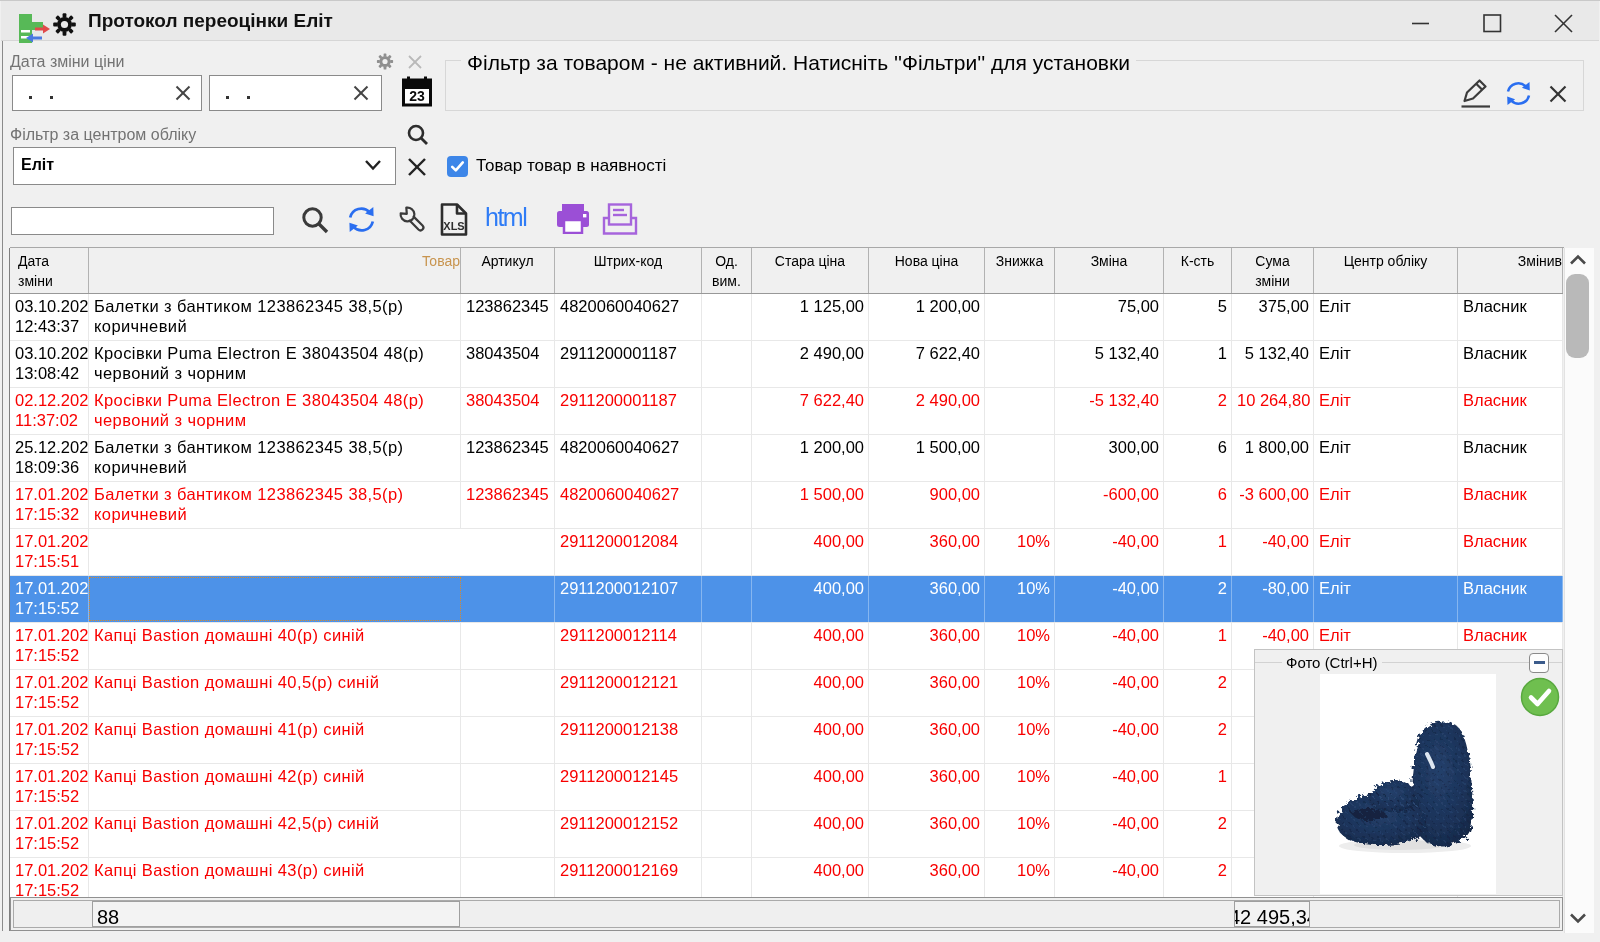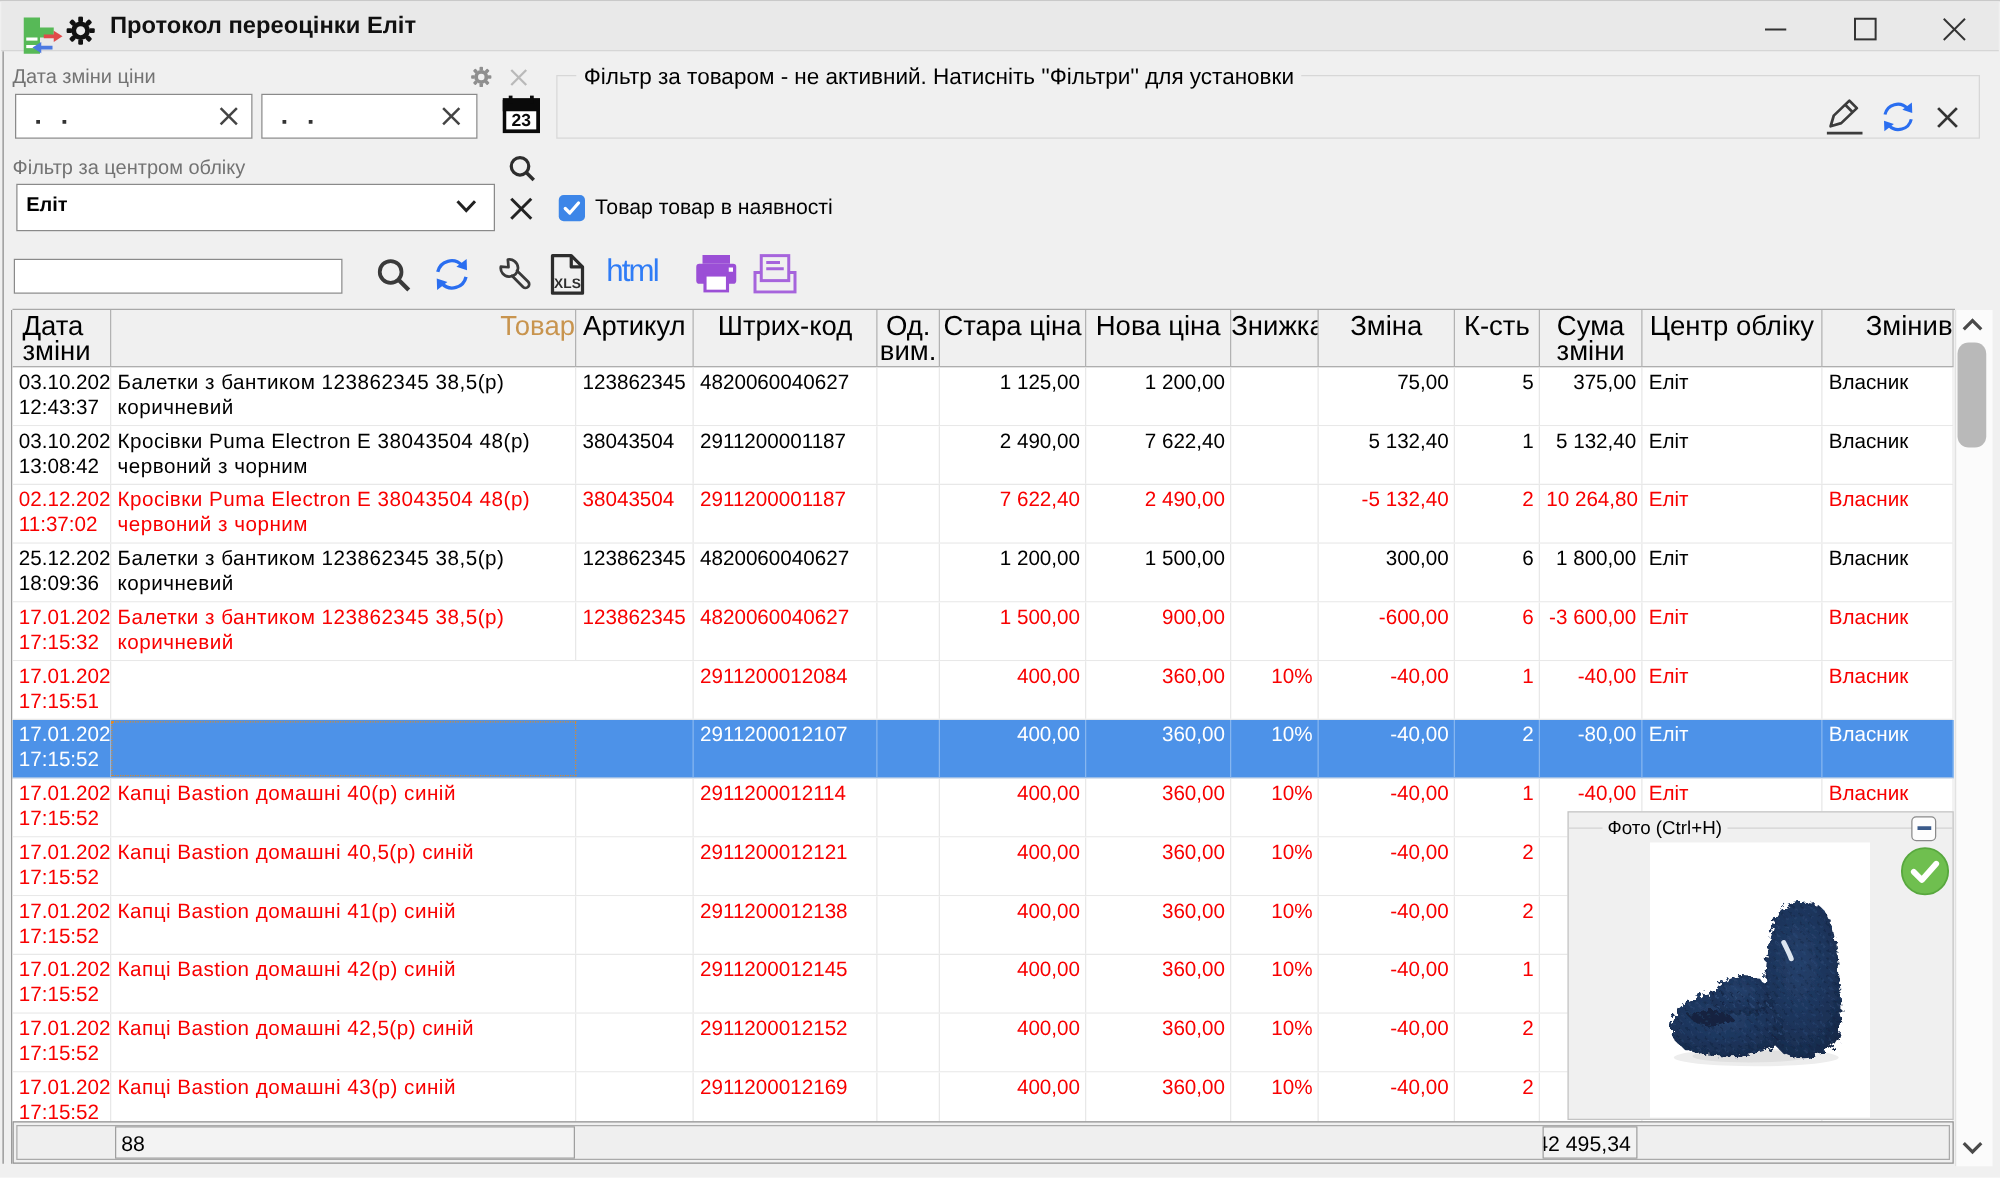--- a/index.html
+++ b/index.html
@@ -7,21 +7,21 @@
 .win{position:absolute;inset:0;background:#f0f0f0}
 .titlebar{position:absolute;left:1px;top:1px;right:1px;height:40px;background:#e9e9e9;border-bottom:1px solid #d6d6d6}
 .title{position:absolute;left:88px;top:10px;font-size:19px;font-weight:bold;color:#111}
 .lbl{position:absolute;font-size:16px;color:#737373;white-space:nowrap}
 .inp{position:absolute;background:#fff;border:1px solid #8a8a8a}
 .abs{position:absolute}
 .grid{position:absolute;left:10px;top:248px;width:1553px;height:683px;background:#fff;overflow:hidden}
 .gbl{position:absolute;left:9px;top:248px;width:1px;height:683px;background:#7e7e7e}
 .gbt{position:absolute;left:10px;top:247px;width:1554px;height:1px;background:#a8a8a8}
 .hdr{position:absolute;left:0;top:0;width:1553px;height:46px;background:#f0f0f0;border-bottom:1px solid #989898}
-.hcell{position:absolute;top:0;bottom:0;font-size:22px;line-height:20px;padding-top:3px;text-align:center;color:#000;border-right:1px solid #b2b2b2;overflow:hidden;white-space:nowrap}
+.hcell{position:absolute;top:0;bottom:0;font-size:14px;line-height:20px;padding-top:3px;text-align:center;color:#000;border-right:1px solid #b2b2b2;overflow:hidden;white-space:nowrap}
 .row{position:absolute;left:0;width:1553px;height:47px;border-bottom:1px solid #e8e8e8;background:#fff}
 .cell{position:absolute;top:0;bottom:0;font-size:16.5px;line-height:20px;padding:2px 4px 0 5px;border-right:1px solid #e8e8e8;overflow:hidden;white-space:nowrap;color:#000}
 .tr{text-align:right}
 .cell.c1{letter-spacing:0.4px}
 .rowred .cell{color:#f80000}
 .rowsel{background:#4d92e8}
 .rowsel .cell{color:#fff;border-right:1px solid #86b6f0}
 .focusrect{position:absolute;left:79px;top:1px;width:372px;height:44px;border:1px dotted #d98a2b}
 .c0{left:0px;width:79px}
 .c1{left:79px;width:372px}
@@ -33,21 +33,21 @@
 .c7{left:975px;width:70px}
 .c8{left:1045px;width:109px}
 .c9{left:1154px;width:68px}
 .c10{left:1222px;width:82px}
 .c11{left:1304px;width:144px}
 .c12{left:1448px;width:105px}
 .vtrack{position:absolute;left:1564px;top:248px;width:30px;height:685px;background:#fbfbfb;border-left:1px solid #e2e2e2}
 .vthumb{position:absolute;left:1566px;top:274px;width:23px;height:84px;background:#b9b9b9;border-radius:9px}
 .bstrip{position:absolute;left:10px;top:897px;width:1553px;height:34px;background:#f0f0f0;border:1px solid #909090}
 .bfield{position:absolute;left:13px;top:900px;width:1547px;height:28px;background:#efefef;border:1px solid #aaaaaa}
-.bbox{position:absolute;background:#f4f4f4;border:1px solid #9f9f9f;font-size:17px;overflow:hidden;white-space:nowrap}
+.bbox{position:absolute;background:#f4f4f4;border:1px solid #9f9f9f;font-size:20px;overflow:hidden;white-space:nowrap}
 .photo{position:absolute;left:1254px;top:649px;width:309px;height:247px;background:#f0f0f0;border:1px solid #c3c3c3}
 .legendline{position:absolute;left:1255px;top:662px;width:307px;height:1px;background:#d2d2d2}
 .photolbl{position:absolute;left:1282px;top:654px;font-size:15px;color:#000;background:#f0f0f0;padding:0 4px}
 .minbtn{position:absolute;left:1529px;top:653px;width:20px;height:20px;background:#fdfdfd;border:1px solid #8a8a8a;border-radius:4px}
 .whitebox{position:absolute;left:1320px;top:674px;width:176px;height:220px;background:#fff}
 .chk{position:absolute;left:447px;top:156px;width:21px;height:21px;background:#3d86e8;border-radius:4px}
 </style></head>
 <body>
 <div class="win"></div>
 <div class="abs" style="left:0;top:0;width:1600px;height:1px;background:#c9c9c9"></div>
@@ -138,21 +138,21 @@
     </g>
   </svg>
 <svg class="abs" style="left:402px;top:76px" width="30" height="31" viewBox="0 0 30 31">
  <rect x="1.5" y="4" width="27" height="25" fill="#fff" stroke="#0a0a0a" stroke-width="3"></rect>
  <rect x="0" y="4" width="30" height="9" fill="#0a0a0a"></rect>
  <rect x="5" y="0.5" width="3" height="6" fill="#0a0a0a"></rect>
  <rect x="22" y="0.5" width="3" height="6" fill="#0a0a0a"></rect>
  <text x="15" y="25" font-family="Liberation Sans" font-size="14" font-weight="bold" fill="#0a0a0a" text-anchor="middle">23</text>
 </svg>
 <div class="abs" style="left:445px;top:60px;width:1139px;height:51px;border:1px solid #d7d7d7"></div>
-<div class="abs" style="left:461px;top:51px;font-size:18px;background:#f0f0f0;padding:0 6px;white-space:nowrap">Фільтр за товаром - не активний. Натисніть ''Фільтри'' для установки</div>
+<div class="abs" style="left:461px;top:51px;font-size:21px;background:#f0f0f0;padding:0 6px;white-space:nowrap">Фільтр за товаром - не активний. Натисніть ''Фільтри'' для установки</div>
 <svg class="abs" style="left:1460px;top:79px" width="32" height="30" viewBox="0 0 32 30">
  <g stroke="#3c3c3c" stroke-width="2.2" fill="none">
   <path d="M4.5 22 L7 13.5 L19.5 1.5 L25.5 7.5 L13 19.5 L4.5 22 Z" stroke-linejoin="round"></path>
   <line x1="16.2" y1="4.8" x2="22.2" y2="10.8"></line>
   <line x1="1.5" y1="27.5" x2="30" y2="27.5"></line>
  </g>
 </svg>
 <svg class="abs" style="left:1505px;top:80px" width="27" height="27" viewBox="0 0 27 27">
  <g stroke="#2a6ef0" stroke-width="2.5" fill="none">
   <path d="M3.0 11.6 A 10.5 10.5 0 0 1 20.9 6.7"></path>

